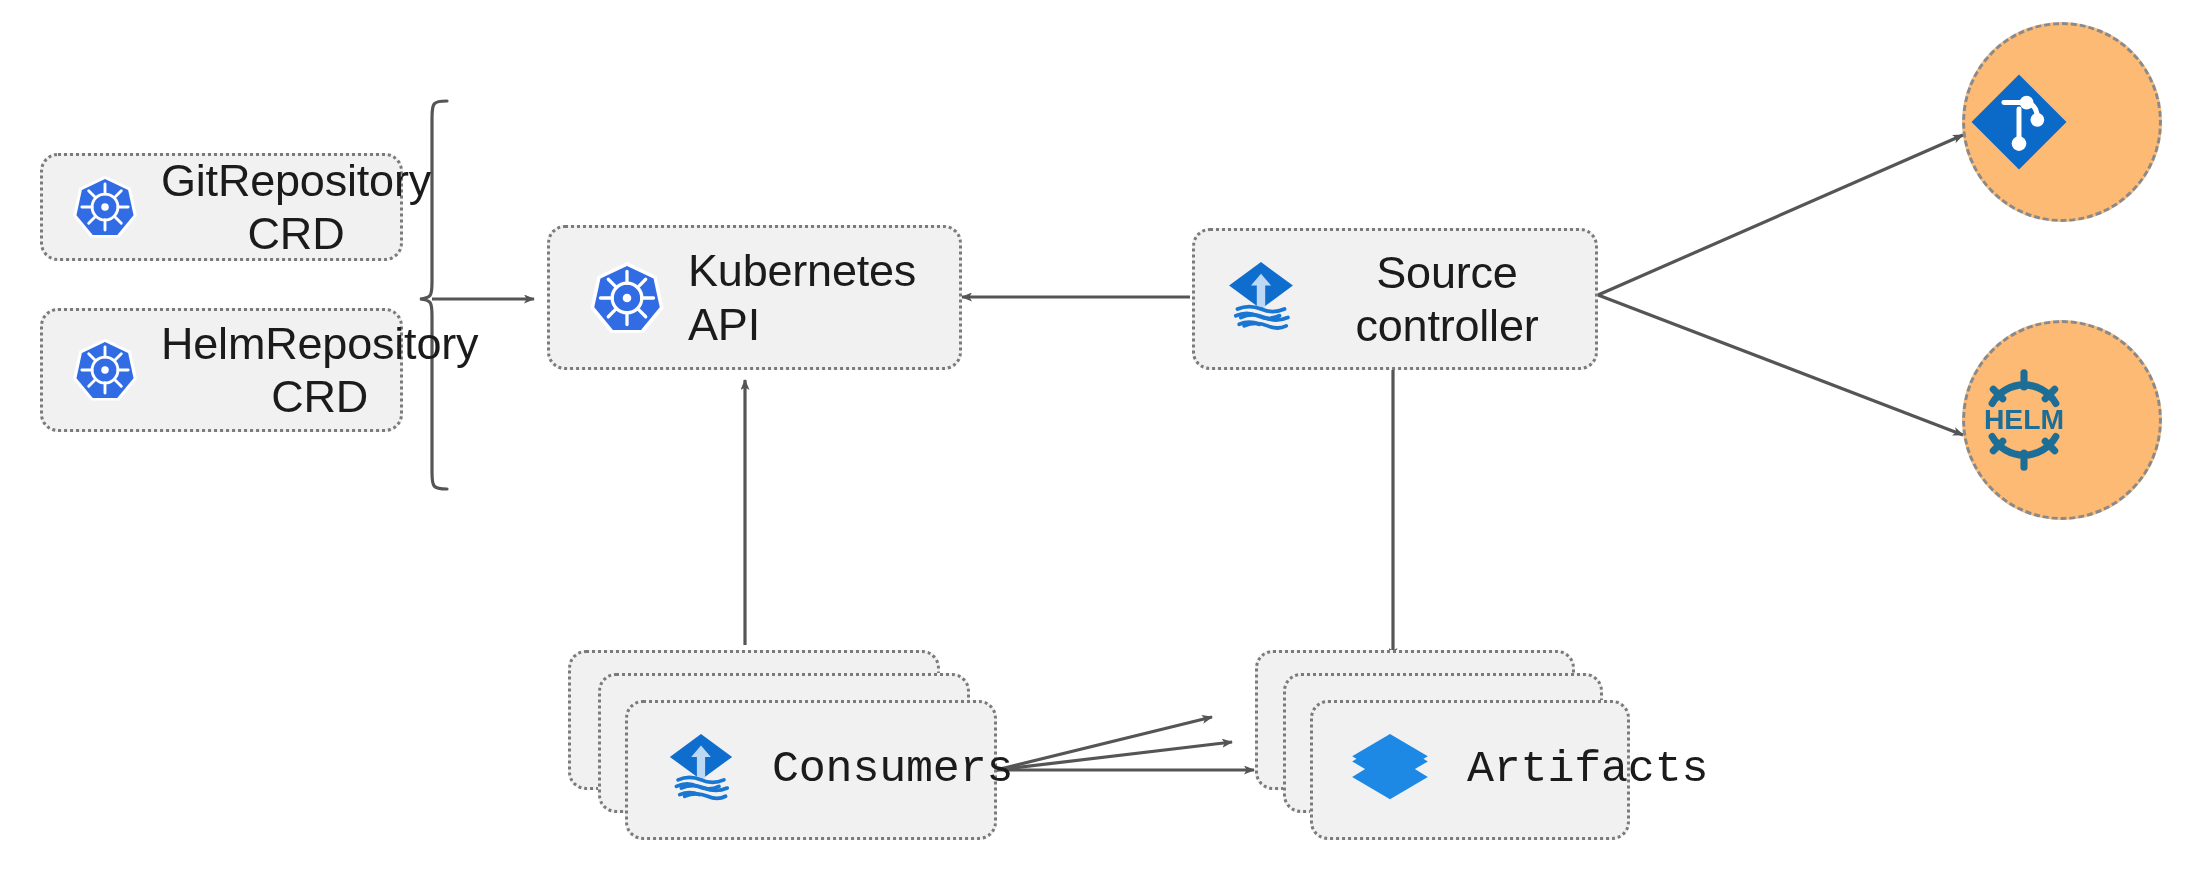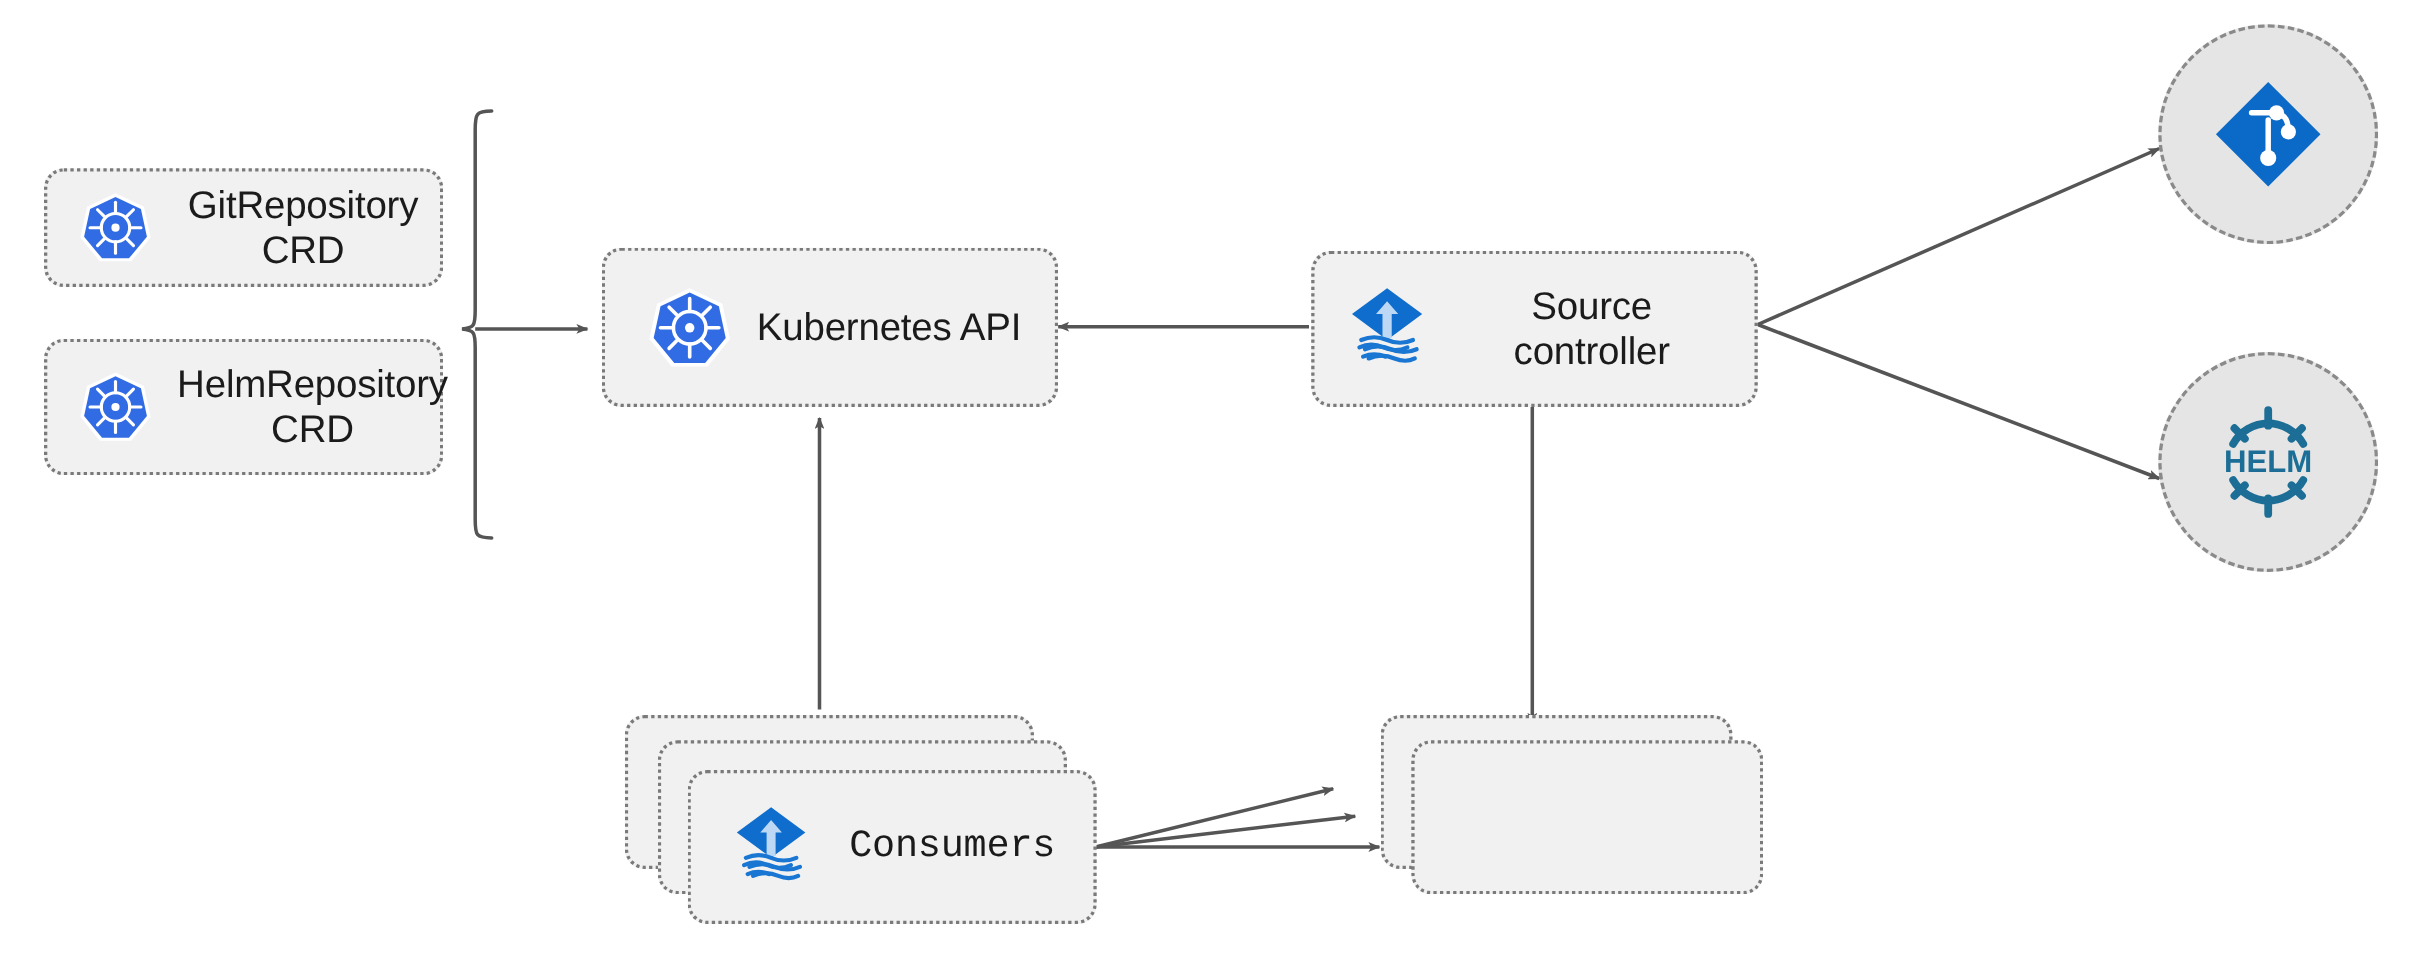--- a/index.html
+++ b/index.html
@@ -41,34 +41,33 @@
   }
   .node.stack-mid {
     z-index: 2;
   }
   .node.stack-front {
     z-index: 3;
     font-family: Liberation Mono, monospace;
   }
   .node-label {
     color: #1b1b1b;
-    font-size: 35px;
+    font-size: 45px;
     line-height: 1.18;
     letter-spacing: -0.2px;
     white-space: pre-line;
   }
   .circle-node {
     position: absolute;
     box-sizing: border-box;
-    background: #e5e5e5;
+    background: #fdba74;
     border: 3px dashed #8a8a8a;
     border-radius: 50%;
     display: flex;
     align-items: center;
-    justify-content: center;
   }
   .icon-wrap {
     flex: 0 0 auto;
     display: flex;
     align-items: center;
     justify-content: center;
   }
   .crd-node {
     padding-left: 28px;
   }
@@ -266,14 +265,24 @@
           <path d="M30 82 Q 44 76 58 82 Q 70 87 80 82"></path>
           <path d="M24 80 Q 36 75 48 80"></path>
         </g>
       </svg>
     </span>
     <span class="node-label">Consumers</span>
   </div>
 
   <div class="node stack-back" style="left:1255px; top:650px; width:320px; height:140px;"></div>
   <div class="node stack-mid" style="left:1283px; top:673px; width:320px; height:140px;"></div>
+  <div class="node stack-front artifacts-node" style="left:1310px; top:700px; width:320px; height:140px; padding-left:34px;">
+    <span class="icon-wrap">
+      <svg width="86" height="86" viewBox="0 0 100 100">
+        <path d="M50 8 L94 34 L50 60 L6 34 Z" fill="#1e88e5"></path>
+        <path d="M50 44 L76 29 L94 40 L50 66 L6 40 L24 29 Z" fill="#1e88e5"></path>
+        <path d="M50 62 L76 47 L94 58 L50 84 L6 58 L24 47 Z" fill="#1e88e5"></path>
+      </svg>
+    </span>
+    <span class="node-label">Artifacts</span>
+  </div>
 
 </div>
 
 </body></html>

